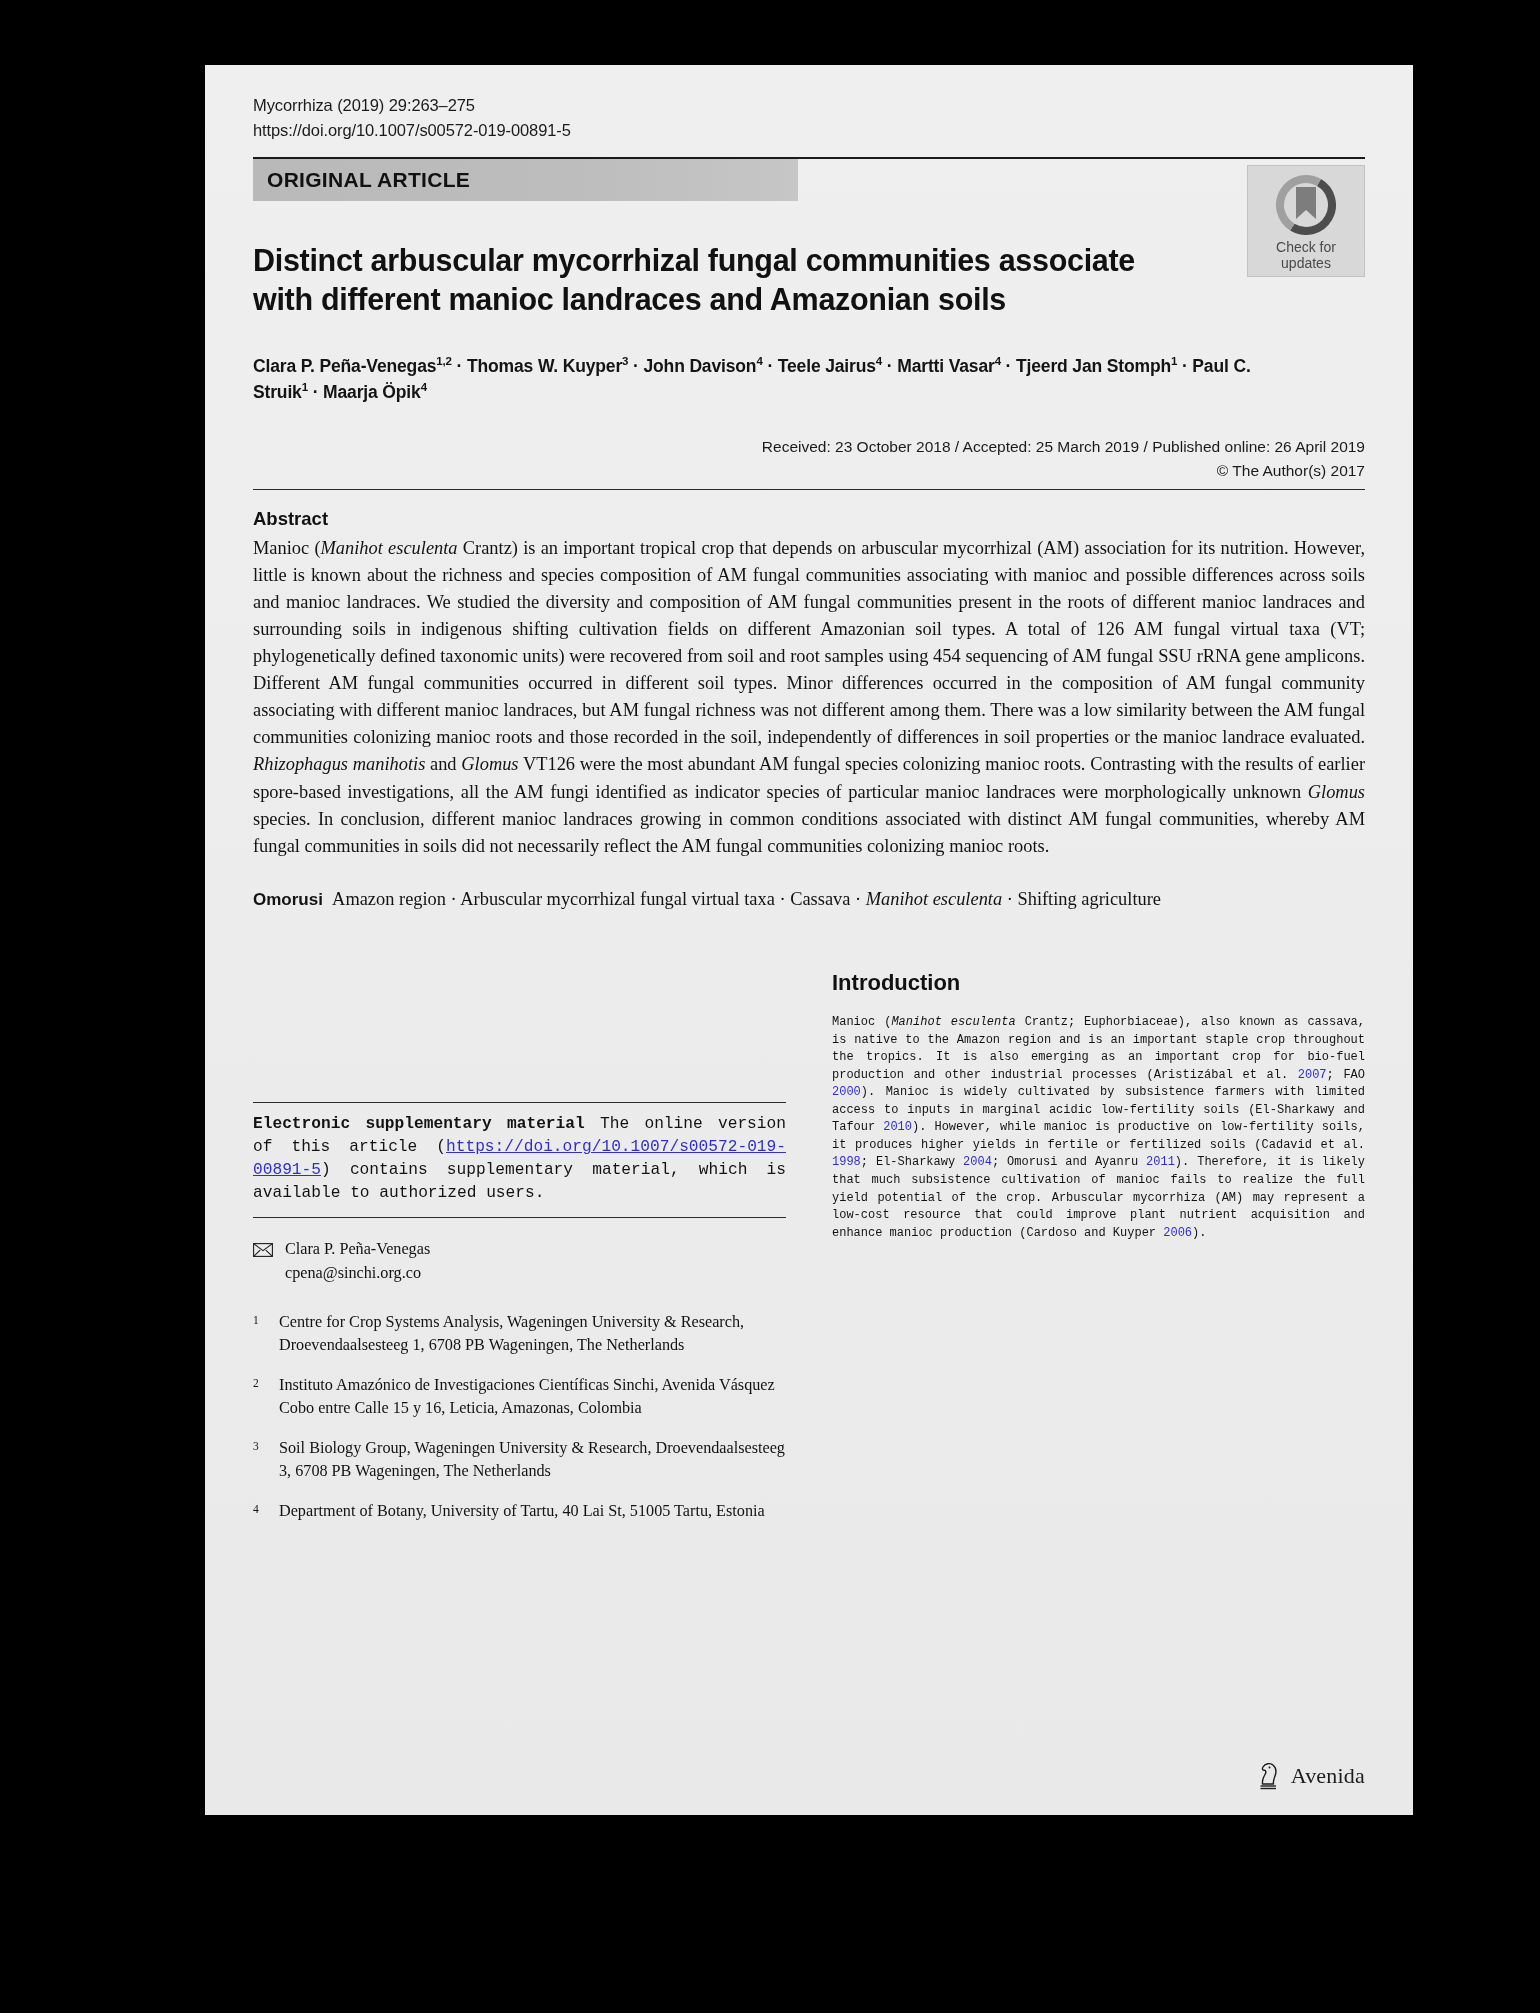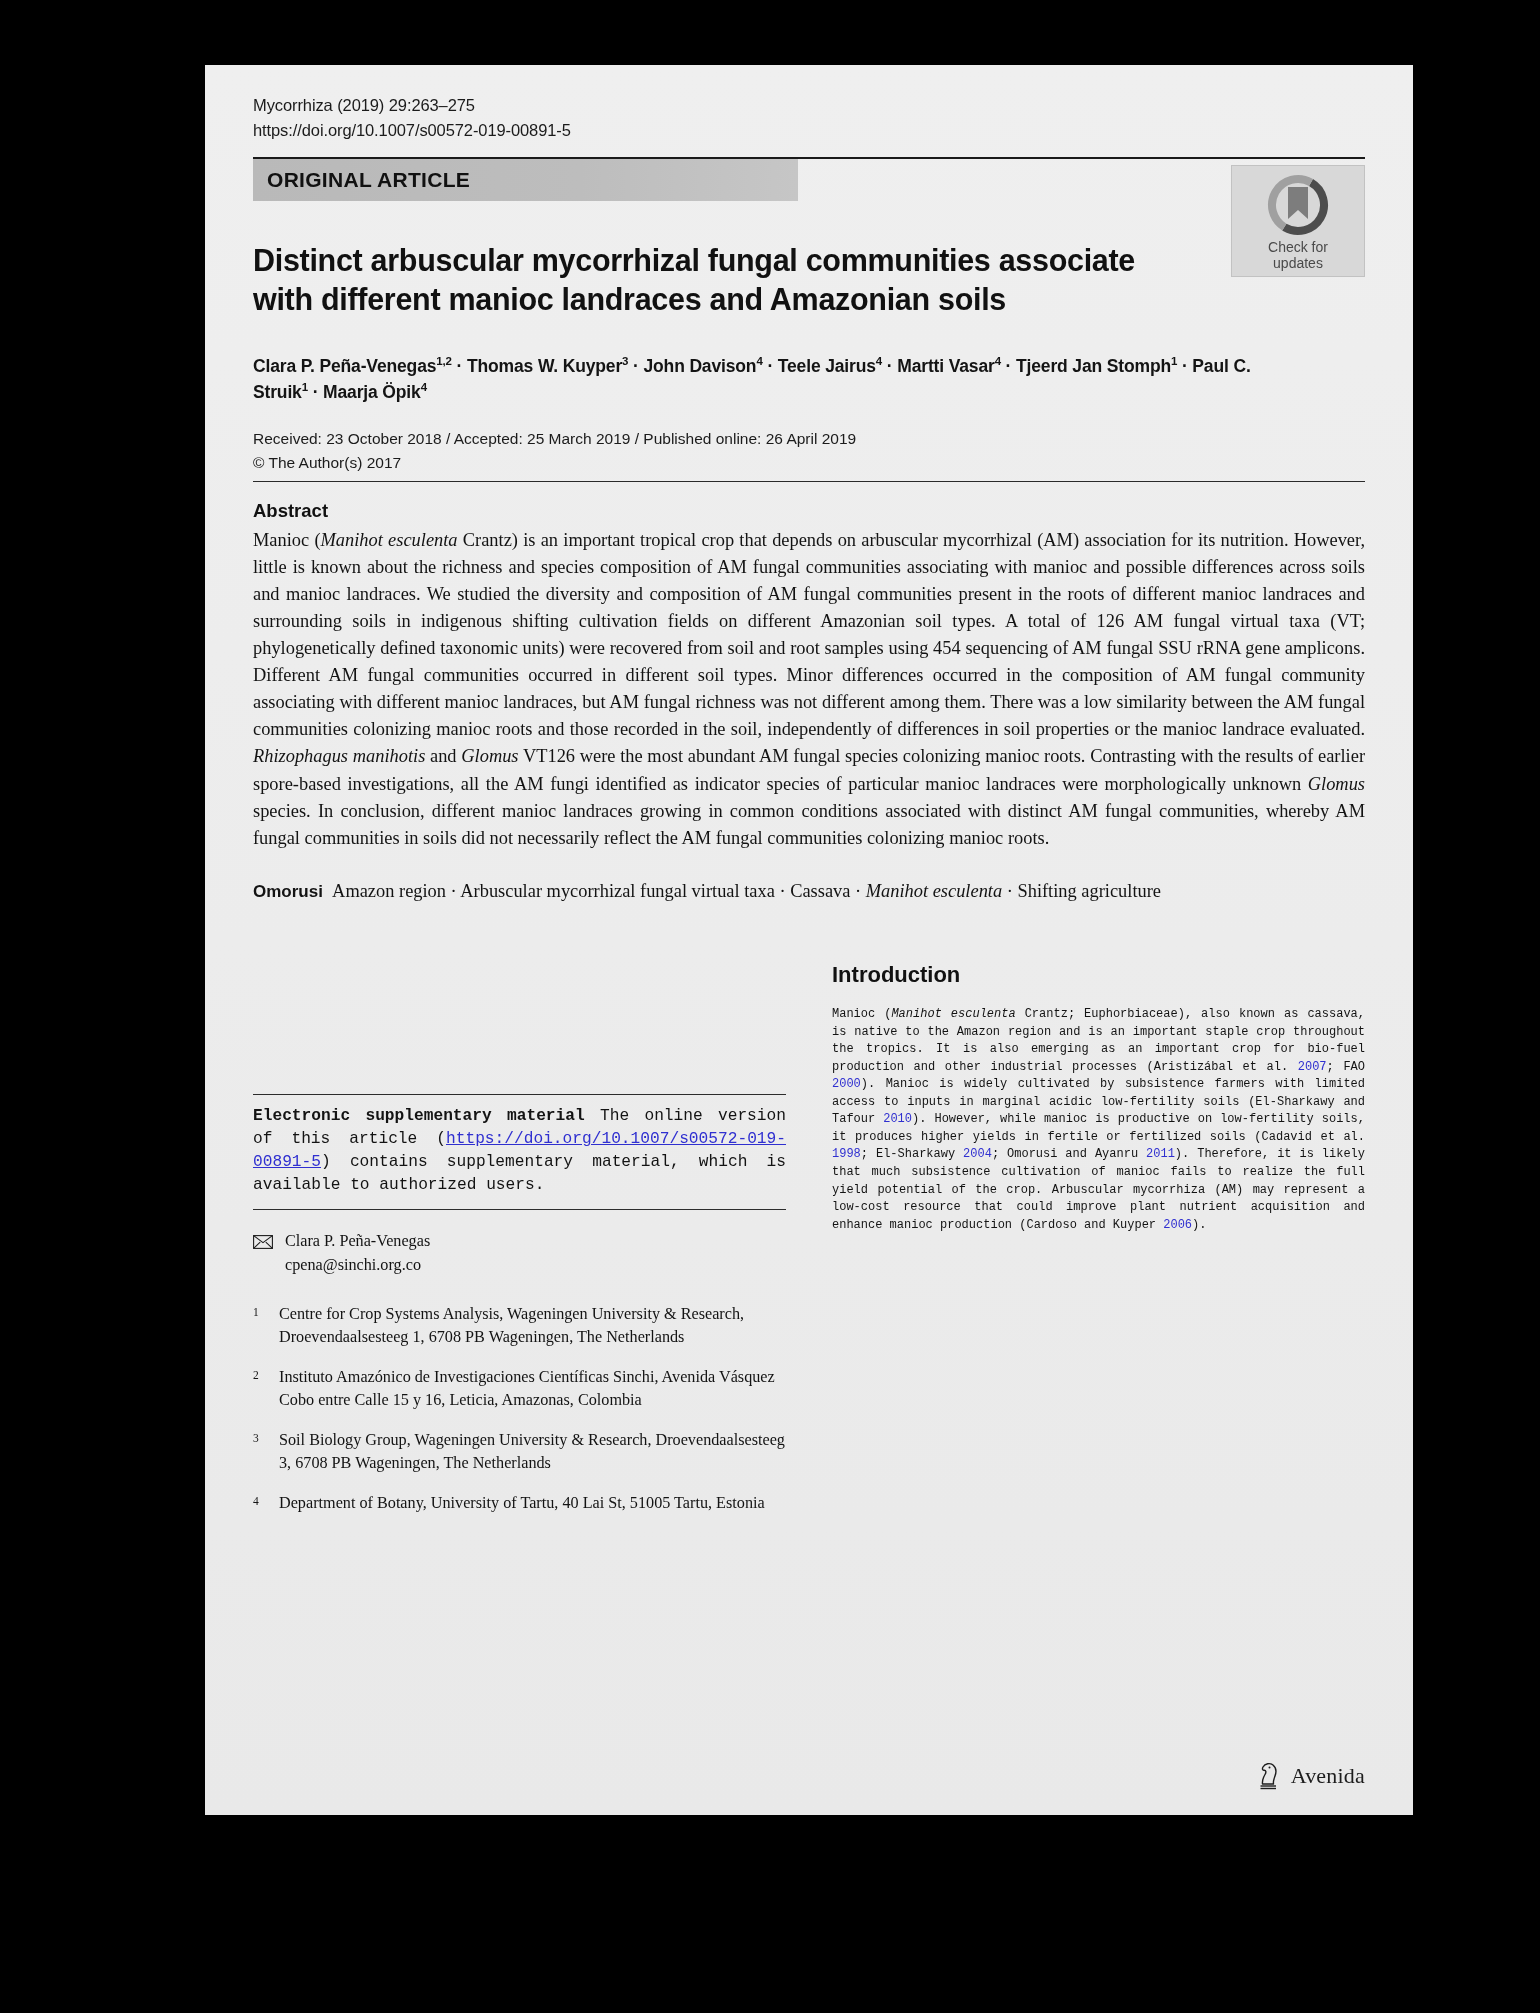--- a/index.html
+++ b/index.html
@@ -66,21 +66,21 @@
     letter-spacing: 0.3px;
     padding: 9px 0 9px 14px;
     width: 545px;
     box-sizing: border-box;
   }
   
   .crossmark {
     position: absolute;
     right: 0;
     top: 6px;
-    width: 134px;
+    width: 118px;
     height: 112px;
     background: #d8d8d8;
     border: 1px solid #c2c2c2;
     text-align: center;
     box-sizing: border-box;
     padding-top: 8px;
   }
   .crossmark svg { display: block; margin: 0 auto; }
   .crossmark-label {
     font-family: "Liberation Sans", sans-serif;
@@ -116,21 +116,22 @@
     font-weight: bold;
     vertical-align: super;
     line-height: 0;
   }
   
   .dates {
     font-family: "Liberation Sans", sans-serif;
     font-size: 15.5px;
     color: #1b1b1b;
     line-height: 1.55;
-    margin-top: 22px;
+    margin-top: 30px;
+    text-align: right;
   }
   .rule-under-dates {
     border-top: 1.5px solid #2a2a2a;
     width: 100%;
     margin-top: 6px;
   }
   
   .abstract-head {
     font-family: "Liberation Sans", sans-serif;
     font-weight: bold;

